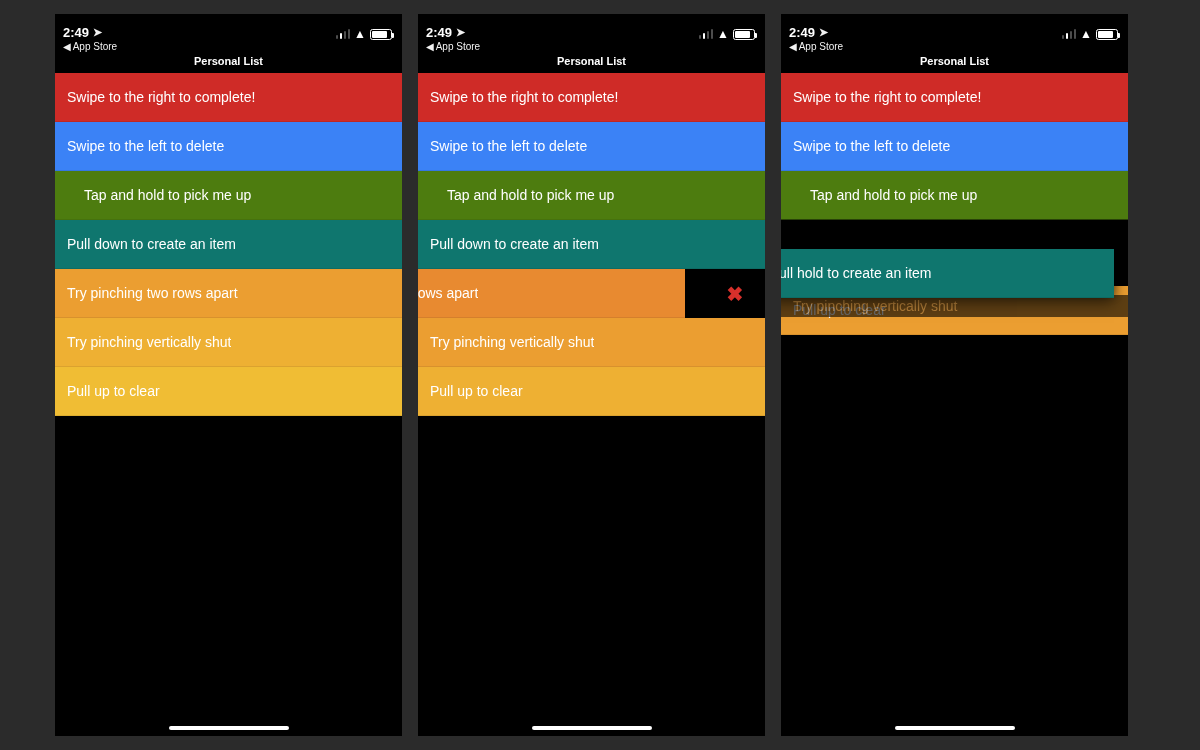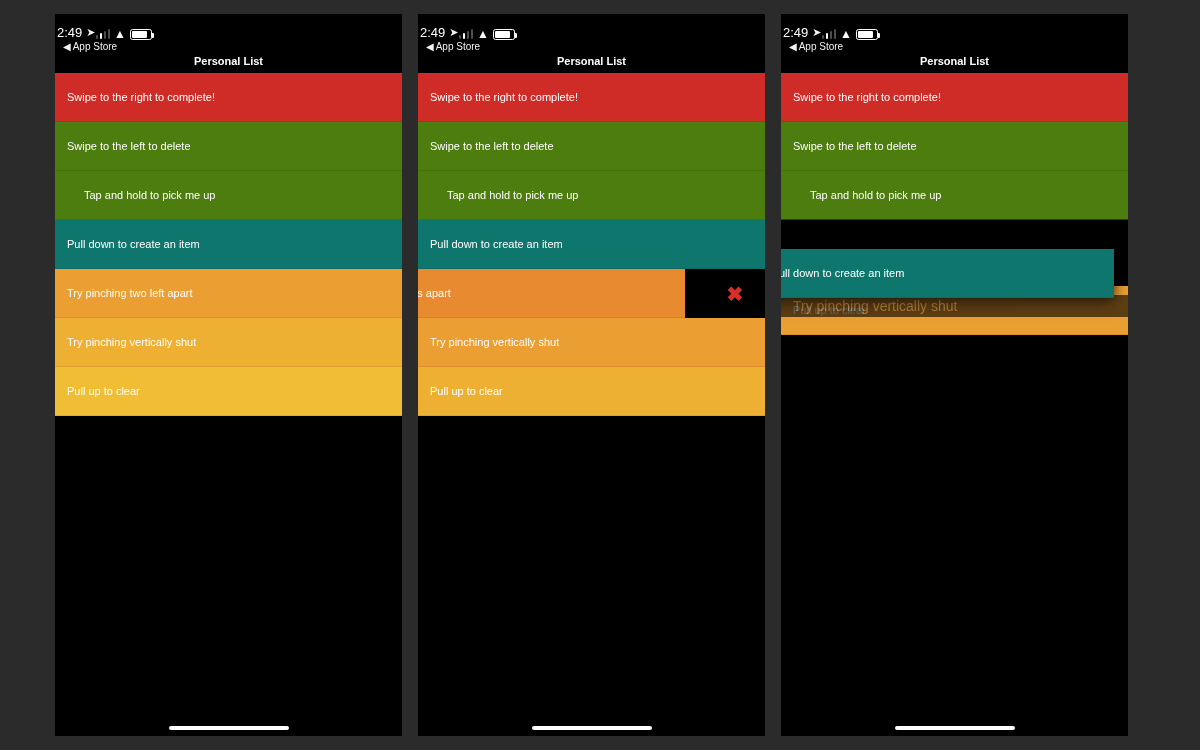--- a/index.html
+++ b/index.html
@@ -24,24 +24,25 @@
     border-radius: 0;
     overflow: hidden;
     flex: 0 0 347px;
   }
 
   
   .statusbar {
     height: 26px;
     display: flex;
     align-items: flex-end;
-    padding: 0 10px 0 2px;
+    justify-content: space-between;
+    padding: 0 10px 0 8px;
     color: #fff;
     font-size: 13px;
-    font-weight: 400;
+    font-weight: 700;
   }
   .sb-left { display: flex; align-items: center; gap: 4px; }
   .sb-right { display: flex; align-items: center; gap: 4px; }
   .loc-arrow {
     display:inline-block;
     transform: rotate(0deg);
     font-size: 11px;
     opacity:.95;
   }
   
@@ -85,36 +86,36 @@
   }
 
   
   .list { position:relative; }
   .row {
     height: 49px;
     display:flex;
     align-items:center;
     padding:0 12px;
     color:#fff;
-    font-size:11px;
+    font-size:14px;
     font-weight:400;
     border-bottom:1px solid rgba(0,0,0,.08);
     position:relative;
   }
   .row.shadow-under::after{
     content:"";
     position:absolute; left:0; right:0; bottom:-8px; height:8px;
     background:linear-gradient(to bottom, rgba(0,0,0,.45), rgba(0,0,0,0));
     pointer-events:none;
   }
   .row .txt{ white-space:nowrap; overflow:hidden; }
 
   
   .c0{background:#cf2b27;}
-  .c1{background:#4d7c0f;}
+  .c1{background:#3b82f6;}
   .c2{background:#4d7c0f;padding-left:29px;}
   .c3{background:#0f766e;}
   .c4{background:#e88a30;}
   .c5{background:#eb9e31;}
   .c6{background:#eeb033;}
   .c7{background:#f0bd34;}
 
   
   .swipe-wrap{
     height:49px; position:relative; background:#000;
@@ -195,21 +196,21 @@
       <div class="row c1">
           <span class="txt">Swipe to the left to delete</span>
         </div>
       <div class="row c2">
           <span class="txt">Tap and hold to pick me up</span>
         </div>
       <div class="row c3">
           <span class="txt">Pull down to create an item</span>
         </div>
       <div class="row c5">
-          <span class="txt">Try pinching two left apart</span>
+          <span class="txt">Try pinching two rows apart</span>
         </div>
       <div class="row c6">
           <span class="txt">Try pinching vertically shut</span>
         </div>
       <div class="row c7">
           <span class="txt">Pull up to clear</span>
         </div>
     </div>
 
     <div class="home-ind"></div>
@@ -306,21 +307,21 @@
       <div class="row c1">
           <span class="txt">Swipe to the left to delete</span>
         </div>
       <div class="row c2 shadow-under">
           <span class="txt">Tap and hold to pick me up</span>
         </div>
 
       <div class="gap-black"></div>
 
       <div class="row c3 floating" style="top:176px; transform:translateX(-14px);">
-        <span class="txt">ull down to create an item</span>
+        <span class="txt">ull hold to create an item</span>
       </div>
 
       <div class="ghost" style="top:222px;">
         <span>Try pinching vertically shut</span>
       </div>
 
       <div style="height:49px;"></div>
       <div style="height:22px;"></div>
 
       <div class="row c5" style="margin-top:-22px;">

